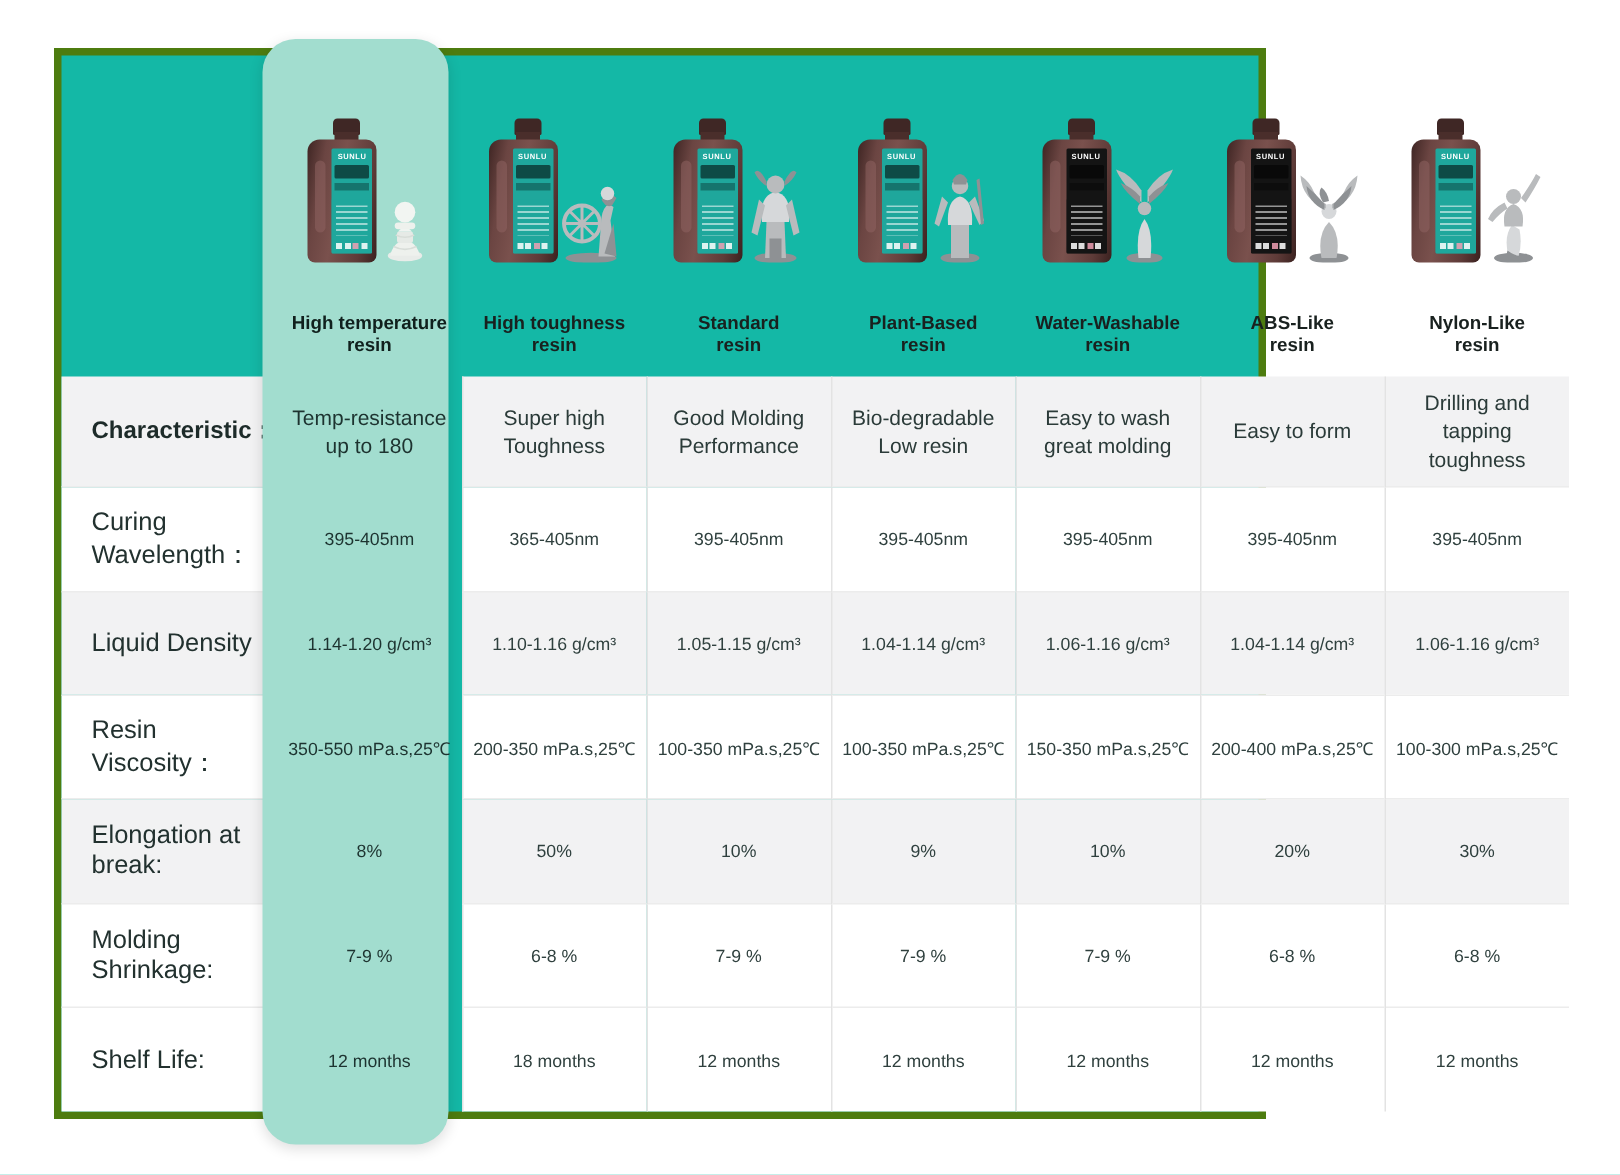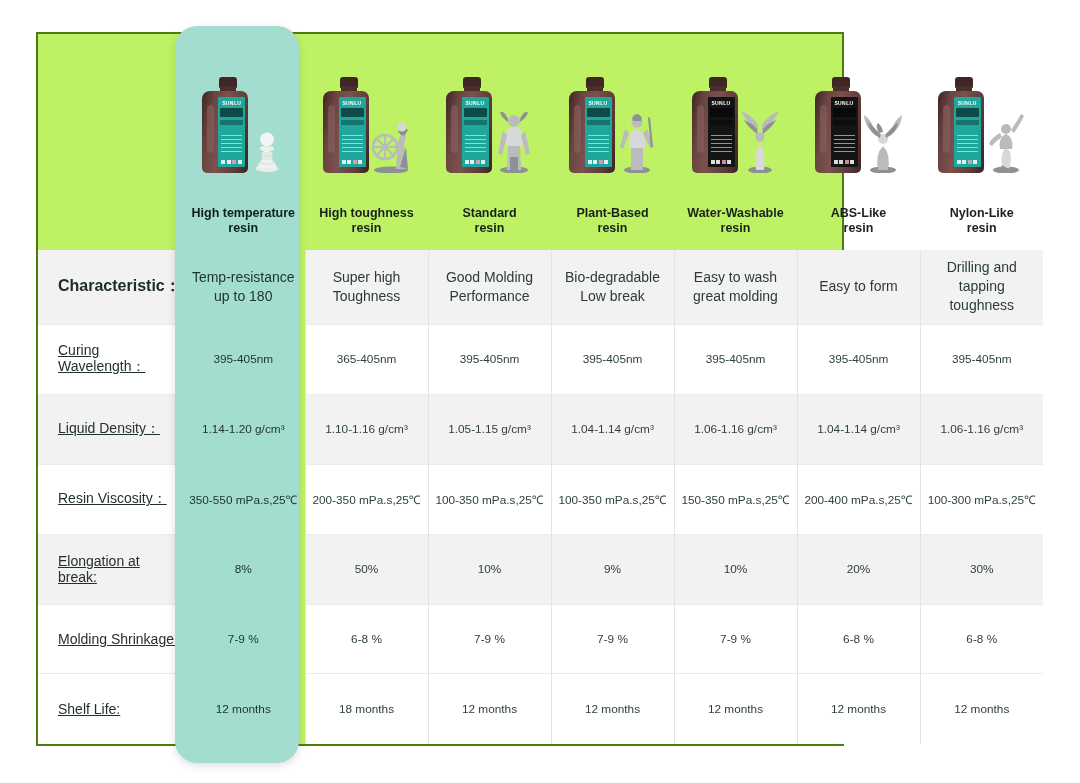--- a/index.html
+++ b/index.html
@@ -10,22 +10,22 @@
     color: #243b3a;
     overflow: hidden;
   }
   #root { position: relative; width: 1080px; height: 783px; }
 
   
   .table-wrap {
     position: absolute;
     left: 36px; top: 32px;
     width: 808px; height: 714px;
-    border: 2px solid #4d7c0f;
-    background: #bef264;
+    border: 5px solid #4d7c0f;
+    background: #14b8a6;
   }
   table.compare {
     width: 100%; height: 100%;
     border-collapse: collapse;
     table-layout: fixed;
   }
   table.compare td, table.compare th { padding: 0; }
 
   col.label-col { width: 144px; }
   col.prod-col  { width: 123px; }
@@ -141,21 +141,21 @@
   tr.char-row { height: 58px; }
   .char-text {
     font-size: 14px; line-height: 19px; color: #2b3b39;
     text-align: center; padding: 0 6px;
   }
   .label-cell .label-text {
     font-size: 12.5px; font-weight: bold; color: #1d2b29;
     padding-left: 20px;
   }
   tr.data-row .label-cell .label-text {
-    font-weight: normal; font-size: 14px; color: #22312f; text-decoration: underline;
+    font-weight: normal; font-size: 17px; color: #22312f;
   }
   tr.char-row .label-cell .label-text { font-weight: bold; font-size: 16px; }
 
   
   tr.data-row { height: 54.5px; }
   .cellval {
     font-size: 11.8px; color: #2f403e; text-align: center;
     padding: 0 2px; white-space: nowrap;
   }
   td.label-cell { text-align: left; vertical-align: middle; }
@@ -477,21 +477,21 @@
             <td class="prod-cell feature-col">
               <div class="char-text"><span>Temp-resistance</span><br><span>up to 180</span></div>
             </td>
             <td class="prod-cell">
               <div class="char-text"><span>Super high</span><br><span>Toughness</span></div>
             </td>
             <td class="prod-cell">
               <div class="char-text"><span>Good Molding</span><br><span>Performance</span></div>
             </td>
             <td class="prod-cell">
-              <div class="char-text"><span>Bio-degradable</span><br><span>Low break</span></div>
+              <div class="char-text"><span>Bio-degradable</span><br><span>Low resin</span></div>
             </td>
             <td class="prod-cell">
               <div class="char-text"><span>Easy to wash</span><br><span>great molding</span></div>
             </td>
             <td class="prod-cell">
               <div class="char-text"><span>Easy to form</span></div>
             </td>
             <td class="prod-cell">
               <div class="char-text"><span>Drilling and</span><br><span>tapping toughness</span></div>
             </td>

